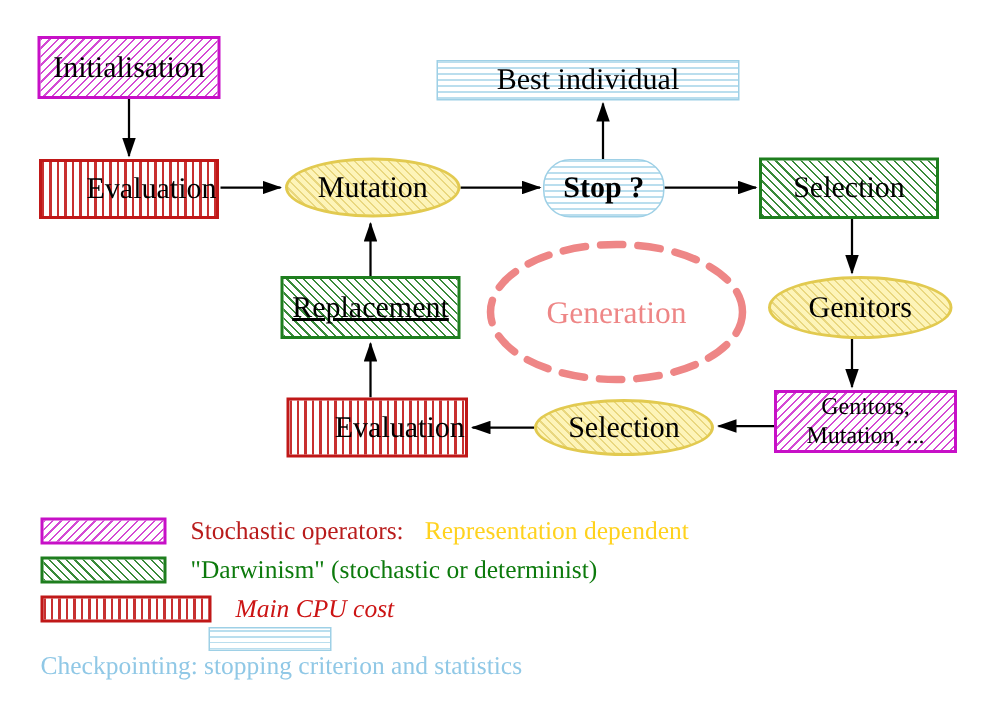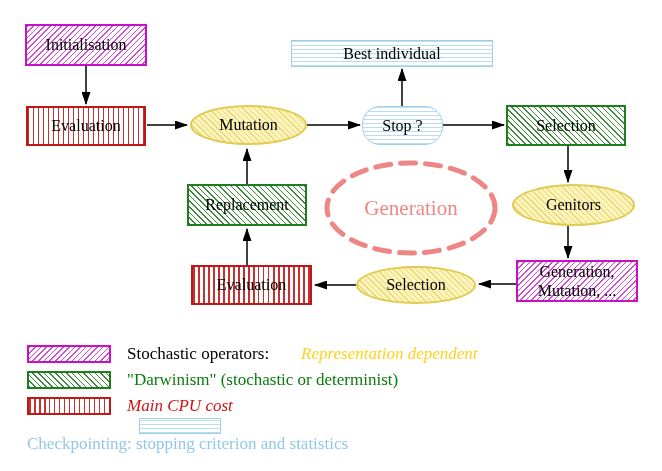--- a/index.html
+++ b/index.html
@@ -17,52 +17,53 @@
     width: 662px; height: 471px;
     pointer-events: none;
   }
   .node {
     position: absolute;
     display: flex;
     align-items: center;
     justify-content: center;
     text-align: center;
     color: #000000;
-    font-size: 16px;
+    font-size: 20px;
     white-space: nowrap;
     box-sizing: border-box;
   }
   
   .magenta-hatch {
     border: 2px solid #c710c7;
     background-color: #ffffff;
     background-image: repeating-linear-gradient(135deg, #d44ad4 0, #d44ad4 1px, rgba(0,0,0,0) 1px, rgba(0,0,0,0) 4px);
   }
   .green-hatch {
     border: 2px solid #1e7e1e;
     background-color: #ffffff;
     background-image: repeating-linear-gradient(45deg, #3a8a3a 0, #3a8a3a 1px, rgba(0,0,0,0) 1px, rgba(0,0,0,0) 4px);
   }
   .red-stripes {
     border: 2px solid #c01818;
     background-color: #ffffff;
     background-image: repeating-linear-gradient(90deg, #c83030 0, #c83030 1.5px, rgba(0,0,0,0) 1.5px, rgba(0,0,0,0) 5px);
+    padding-left: 30px;
   }
   .cyan-stripes {
     border: 2px solid #9ed0e6;
     background-color: #ffffff;
     background-image: repeating-linear-gradient(0deg, #badeee 0, #badeee 1px, rgba(0,0,0,0) 1px, rgba(0,0,0,0) 4px);
   }
   .yellow-ellipse {
     border: 2px solid #e2ca50;
     border-radius: 50%;
     background-color: #fdf4b9;
     background-image: repeating-linear-gradient(45deg, #e9d77f 0, #e9d77f 1px, rgba(0,0,0,0) 1px, rgba(0,0,0,0) 4px);
   }
-  .rounded { border-radius: 18px; }
+  .rounded { border-radius: 18px; font-weight: bold; }
   .two-line { flex-direction: column; font-size: 16px; line-height: 19px; }
   .generation-label {
     position: absolute;
     left: 327px; top: 163px;
     width: 168px; height: 90px;
     display: flex; align-items: center; justify-content: center;
     color: #ee8686;
     font-size: 21px;
   }
   
@@ -76,21 +77,21 @@
   .swatch {
     width: 80px; height: 14px;
     margin-right: 16px;
     box-sizing: content-box;
     flex: 0 0 auto;
   }
   .legend-text {
     font-size: 17px;
     white-space: nowrap;
   }
-  .legend-text .extra { margin-left: 32px; font-style: italic; }
+  .legend-text .extra { margin-left: 14px; }
 </style>
 </head>
 <body>
 
 <div class="stage">
 
   <svg class="arrow-layer" width="662" height="471" viewBox="0 0 662 471">
     <defs>
       <marker id="ah" markerUnits="userSpaceOnUse" markerWidth="13" markerHeight="9" refX="12" refY="4.5" orient="auto">
         <path d="M0,0 L13,4.5 L0,9 Z" fill="#000000"></path>
@@ -115,39 +116,39 @@
   <div class="node red-stripes" style="left:26px; top:106px; width:120px; height:40px;">Evaluation</div>
 
   <div class="node yellow-ellipse" style="left:190px; top:105px; width:117px; height:40px;">Mutation</div>
 
   <div class="node cyan-stripes" style="left:291px; top:40px; width:202px; height:27px; border-width:1.5px;">Best individual</div>
 
   <div class="node cyan-stripes rounded" style="left:362px; top:106px; width:81px; height:39px; border-width:1.5px;">Stop ?</div>
 
   <div class="node green-hatch" style="left:506px; top:105px; width:120px; height:41px;">Selection</div>
 
-  <div class="node green-hatch" style="left:187px; top:184px; width:120px; height:42px; font-size:16px;">Replacement</div>
+  <div class="node green-hatch" style="left:187px; top:184px; width:120px; height:42px; font-size:20px;text-decoration:underline;">Replacement</div>
 
   <div class="generation-label">Generation</div>
 
   <div class="node yellow-ellipse" style="left:512px; top:184px; width:123px; height:42px;">Genitors</div>
 
   <div class="node red-stripes" style="left:191px; top:265px; width:121px; height:40px;">Evaluation</div>
 
   <div class="node yellow-ellipse" style="left:356px; top:266px; width:120px; height:38px;">Selection</div>
 
   <div class="node magenta-hatch two-line" style="left:516px; top:260px; width:122px; height:42px;">
-    <div>Generation,</div>
+    <div>Genitors,</div>
     <div>Mutation, ...</div>
   </div>
 
   <div class="legend-row" style="top:340px;">
     <div class="swatch magenta-hatch"></div>
     <div class="legend-text">
-      <span style="color:#000000;margin-top:14px;">Stochastic operators:</span><span class="extra" style="color:#ffd21e;">Representation dependent</span>
+      <span style="color:#b91c1c;margin-top:14px;">Stochastic operators:</span><span class="extra" style="color:#ffd21e;">Representation dependent</span>
     </div>
   </div>
 
   <div class="legend-row" style="top:366px;">
     <div class="swatch green-hatch"></div>
     <div class="legend-text" style="color:#0c7a0c;">"Darwinism" (stochastic or determinist)</div>
   </div>
 
   <div class="legend-row" style="top:392px;">
     <div class="swatch red-stripes"></div>

